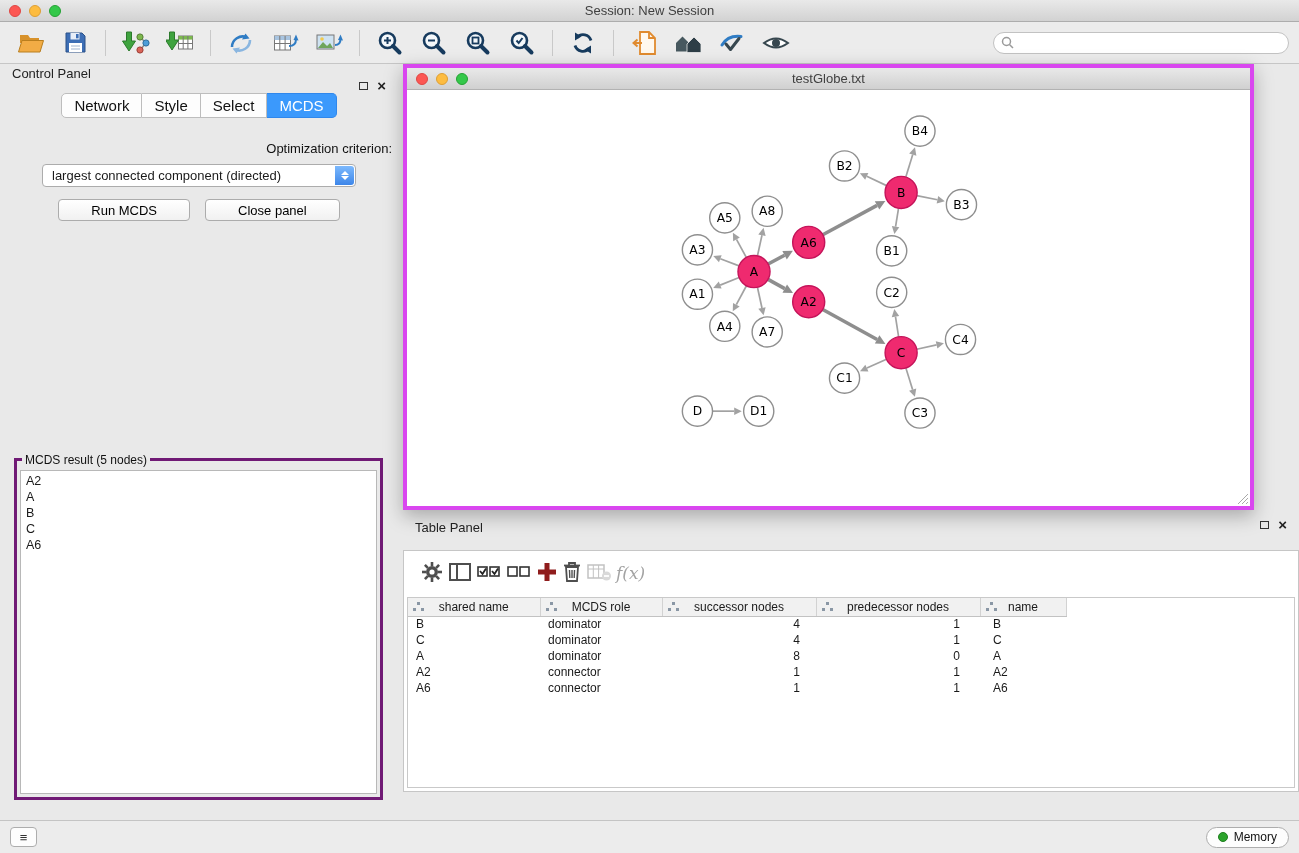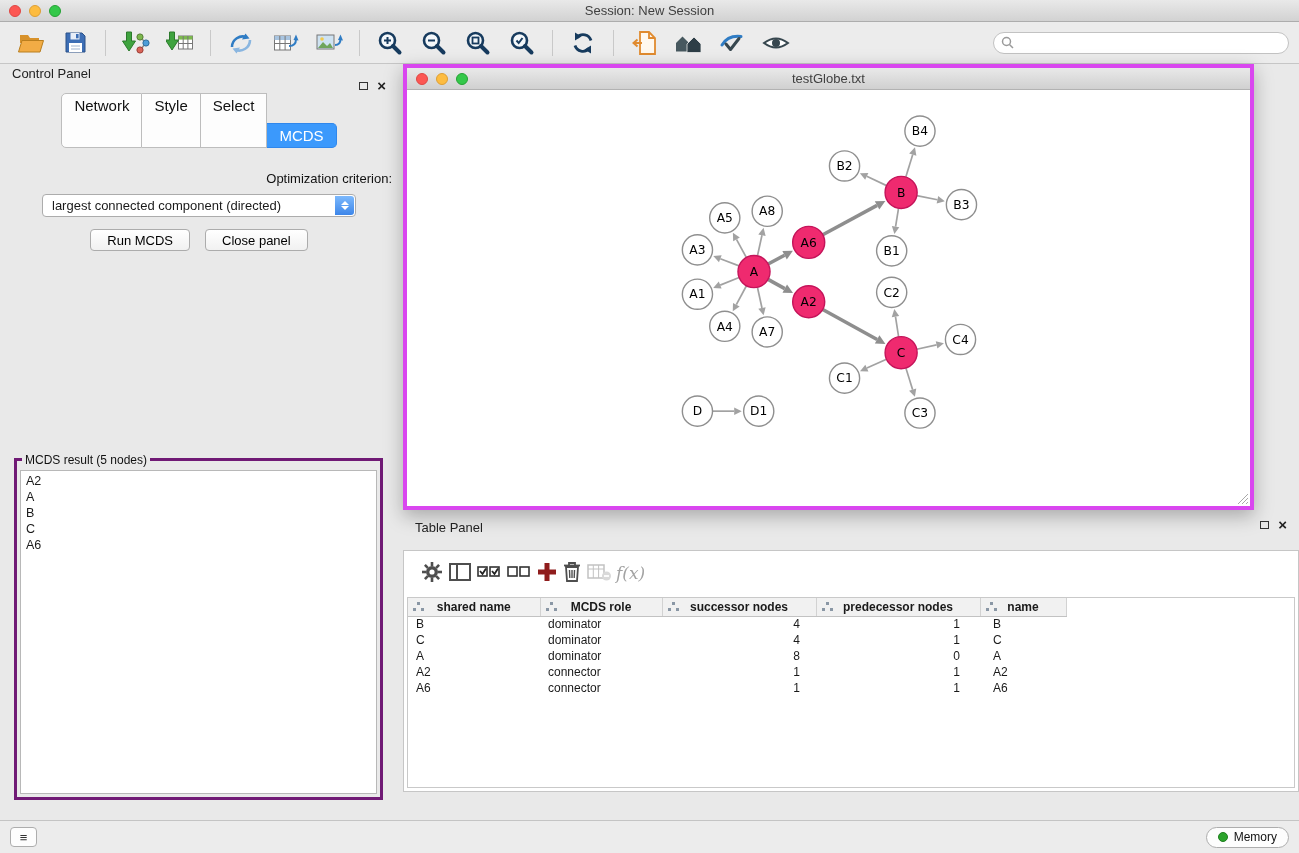--- a/index.html
+++ b/index.html
@@ -31,34 +31,34 @@
   
   .control-panel { position:absolute; left:6px; top:66px; width:386px; height:752px; }
   .cp-header { height:18px; display:flex; align-items:flex-start; padding:0 6px; font-size:13px; color:#222;flex-direction:column; }
   .cp-winicons { margin-left:auto; display:flex; gap:9px; align-items:center; }
   .float-ic { width:9px; height:8px; border:1.5px solid #333; display:inline-block; }
   .close-ic { font-weight:bold; font-size:15px; line-height:10px; color:#222; }
   .cp-tabs { display:flex; justify-content:center; margin-top:9px; }
   .cp-tab { padding:3px 12px; font-size:15px; background:#FDFDFD; border:1px solid #BDBDBD;
     border-left:none; color:#111; }
   .cp-tab:first-child { border-left:1px solid #BDBDBD; border-radius:5px 0 0 5px; }
-  .cp-tab:last-child { border-radius:0 5px 5px 0;margin-top:30px; }
+  .cp-tab:last-child { border-radius:0 5px 5px 0; }
   .cp-tab.active { background:#3B99FC; border-color:#2F87EC; color:#FFFFFF; }
   .opt-label { text-align:right; margin-top:23px; font-size:13px; color:#111; }
   .combo { margin:8px auto 0; width:314px; height:23px; background:#FFFFFF; border:1px solid #ACACAC;
     border-radius:4px; position:relative; display:flex; align-items:center; padding-left:9px; font-size:13px; }
   .combo-btn { position:absolute; right:1px; top:1px; bottom:1px; width:19px; border-radius:0 3px 3px 0;
     background:linear-gradient(180deg,#7CB9FD,#3D86E9); display:flex; flex-direction:column;
     align-items:center; justify-content:center; gap:1px; }
   .tri-up { width:0; height:0; border-left:4px solid transparent; border-right:4px solid transparent;
     border-bottom:4px solid #FFFFFF; }
   .tri-down { width:0; height:0; border-left:4px solid transparent; border-right:4px solid transparent;
     border-top:4px solid #FFFFFF; }
   .btn-row { display:flex; justify-content:center; gap:15px; margin-top:12px; }
-  .pbtn { height:22px; padding:0 16px; background:linear-gradient(180deg,#FFFFFF,#F1F1F1);
+  .pbtn { height:22px; padding:0 32px; background:linear-gradient(180deg,#FFFFFF,#F1F1F1);
     border:1px solid #ACACAC; border-radius:4px; font-size:13px; font-family:"Liberation Sans",sans-serif; }
   .result-box { position:absolute; left:8px; right:9px; top:392px; bottom:18px;
     border:3px solid #701a75; }
   .result-legend { position:absolute; top:-8px; left:5px; background:#E9E9E9; padding:0 3px;
     font-size:12px; color:#111; }
   .result-list { position:absolute; top:9px; left:3px; right:3px; bottom:3px; background:#FFFFFF;
     border:1px solid #B8B8B8; overflow:auto; padding:2px 0; }
   .result-item { font-size:12.5px; line-height:16px; padding:0 5px; }
 
   
@@ -76,21 +76,21 @@
   .tp-header { height:20px; display:flex; align-items:flex-start; padding:0 12px 0 12px; font-size:13px; color:#222; }
   .tp-winicons { margin-left:auto; display:flex; gap:9px; align-items:center; }
   .tp-body { position:absolute; top:30px; left:0; right:0; bottom:26px; background:#FFFFFF;
     border:1px solid #C6C6C6; }
   .tp-toolbar { height:44px; display:flex; align-items:center; gap:4px; padding:0 16px; }
   .fx { font-family:"DejaVu Serif", serif; font-style:italic; font-size:17px; color:#A3A3A3; }
   .table-wrap { position:absolute; top:46px; left:3px; right:3px; bottom:3px; border:1px solid #C9C9C9;
     background:#FFFFFF; overflow:hidden; }
   table.data { border-collapse:collapse; table-layout:fixed; width:100%; font-size:12px; }
   table.data th { height:18px; background:#F1F1F1; border-right:1px solid #D2D2D2;
-    border-bottom:1px solid #C2C2C2; font-weight:bold; position:relative; font-size:12px; }
+    border-bottom:1px solid #C2C2C2; font-weight:normal; position:relative; font-size:12px; }
   table.data th.filler, table.data td.filler { background:#FFFFFF; border:none; }
   .th-ic { position:absolute; left:5px; top:4px; width:11px; height:10px; }
   .th-ic::before { content:""; position:absolute; left:4px; top:0; width:3px; height:3px; background:#8A97A5;
     box-shadow:-4px 6px 0 #8A97A5, 4px 6px 0 #8A97A5; }
   table.data td { height:16px; padding-left:8px; white-space:nowrap; }
   table.data td:nth-child(3), table.data td:nth-child(4) { text-align:right; padding-right:16px; }
   table.data td:nth-child(4) { padding-right:20px; }
   table.data td:nth-child(5) { padding-left:13px; }
   .table-tabs { position:absolute; bottom:2px; left:0; right:0; display:flex; justify-content:center; }
   .tp-tab { padding:3px 12px; font-size:13px; background:#FDFDFD; border:1px solid #BDBDBD; border-left:none; }

